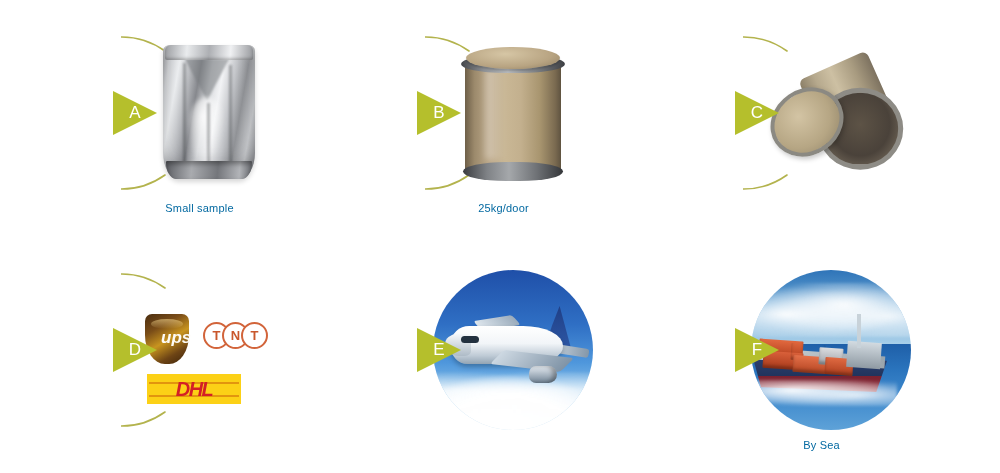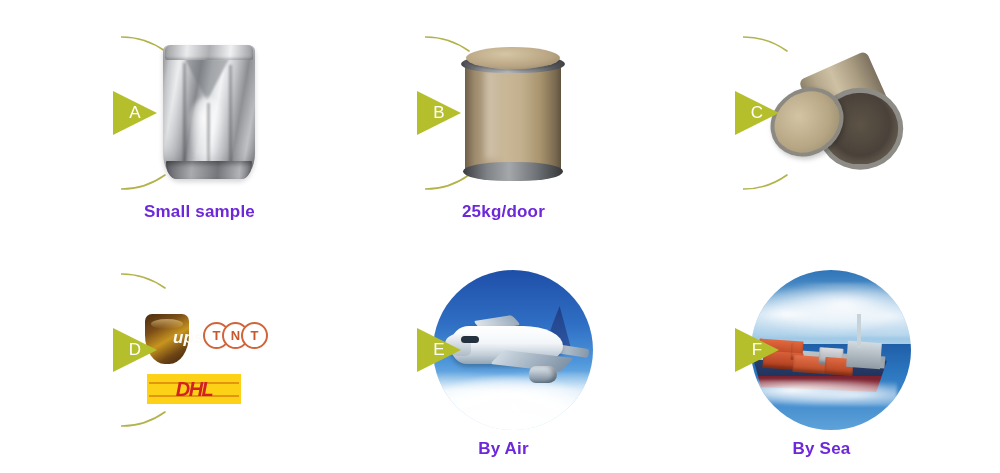--- a/index.html
+++ b/index.html
@@ -75,25 +75,24 @@
     box-sizing: border-box;
   }
 
   
   .caption {
     position: absolute;
     left: 0;
     top: 202px;
     width: 333px;
     text-align: center;
-    font-size: 17px;
-    color: #6d28d9;
+    font-size: 11px;
+    color: #0369a1;
     font-family: "Liberation Sans", sans-serif;
     letter-spacing: 0.2px;
-    font-weight: bold;
   }
 
   
   .art {
     position: absolute;
     left: 8px;
     top: 8px;
     width: 160px;
     height: 160px;
     z-index: 2;
@@ -235,21 +234,21 @@
   }
   .ems-bar { position: absolute; height: 3px; background: #e02b1d; }
 
   .l-ups { left: 16px; top: 44px; width: 44px; height: 50px; }
   .ups-shield {
     position: absolute; inset: 0;
     background: linear-gradient(150deg,#4a2d10 0%, #7a4d18 28%, #c8941f 52%, #6d4415 76%, #3a2209 100%);
     border-radius: 7px 7px 45% 45% / 7px 7px 58% 58%;
   }
   .ups-txt {
-    position: absolute; left: 16px; right: 0; top: 14px;
+    position: absolute; left: 4px; right: 0; top: 14px;
     text-align: center; color: #fdfbf6;
     font-size: 17px; font-weight: bold; font-style: italic;
     font-family: "Liberation Sans", sans-serif;
     padding-left: 12px;
   }
   .ups-curve {
     position: absolute; left: 6px; top: 5px; width: 32px; height: 10px;
     border-radius: 50%;
     background: linear-gradient(180deg, rgba(255,226,150,.55), rgba(255,226,150,0));
   }
@@ -533,21 +532,20 @@
           </div>
         </div>
       </div>
       <div class="arrow">
         <svg width="46" height="56" viewBox="0 0 46 56">
           <polygon points="0,6 44,28 0,50" fill="#b5bf2c"></polygon>
         </svg>
         <span class="letter">E</span>
       </div>
     </div>
-    <div class="caption">By Air</div>
   </div>
 
   <div class="cell r1 c2">
     <div class="circle-wrap">
       <div class="ring">
         <svg width="176" height="176" viewBox="0 0 176 176">
           <circle cx="88" cy="88" r="76" fill="none" stroke="#c6c66b" stroke-width="1.6"></circle>
         </svg>
       </div>
       <div class="art">

